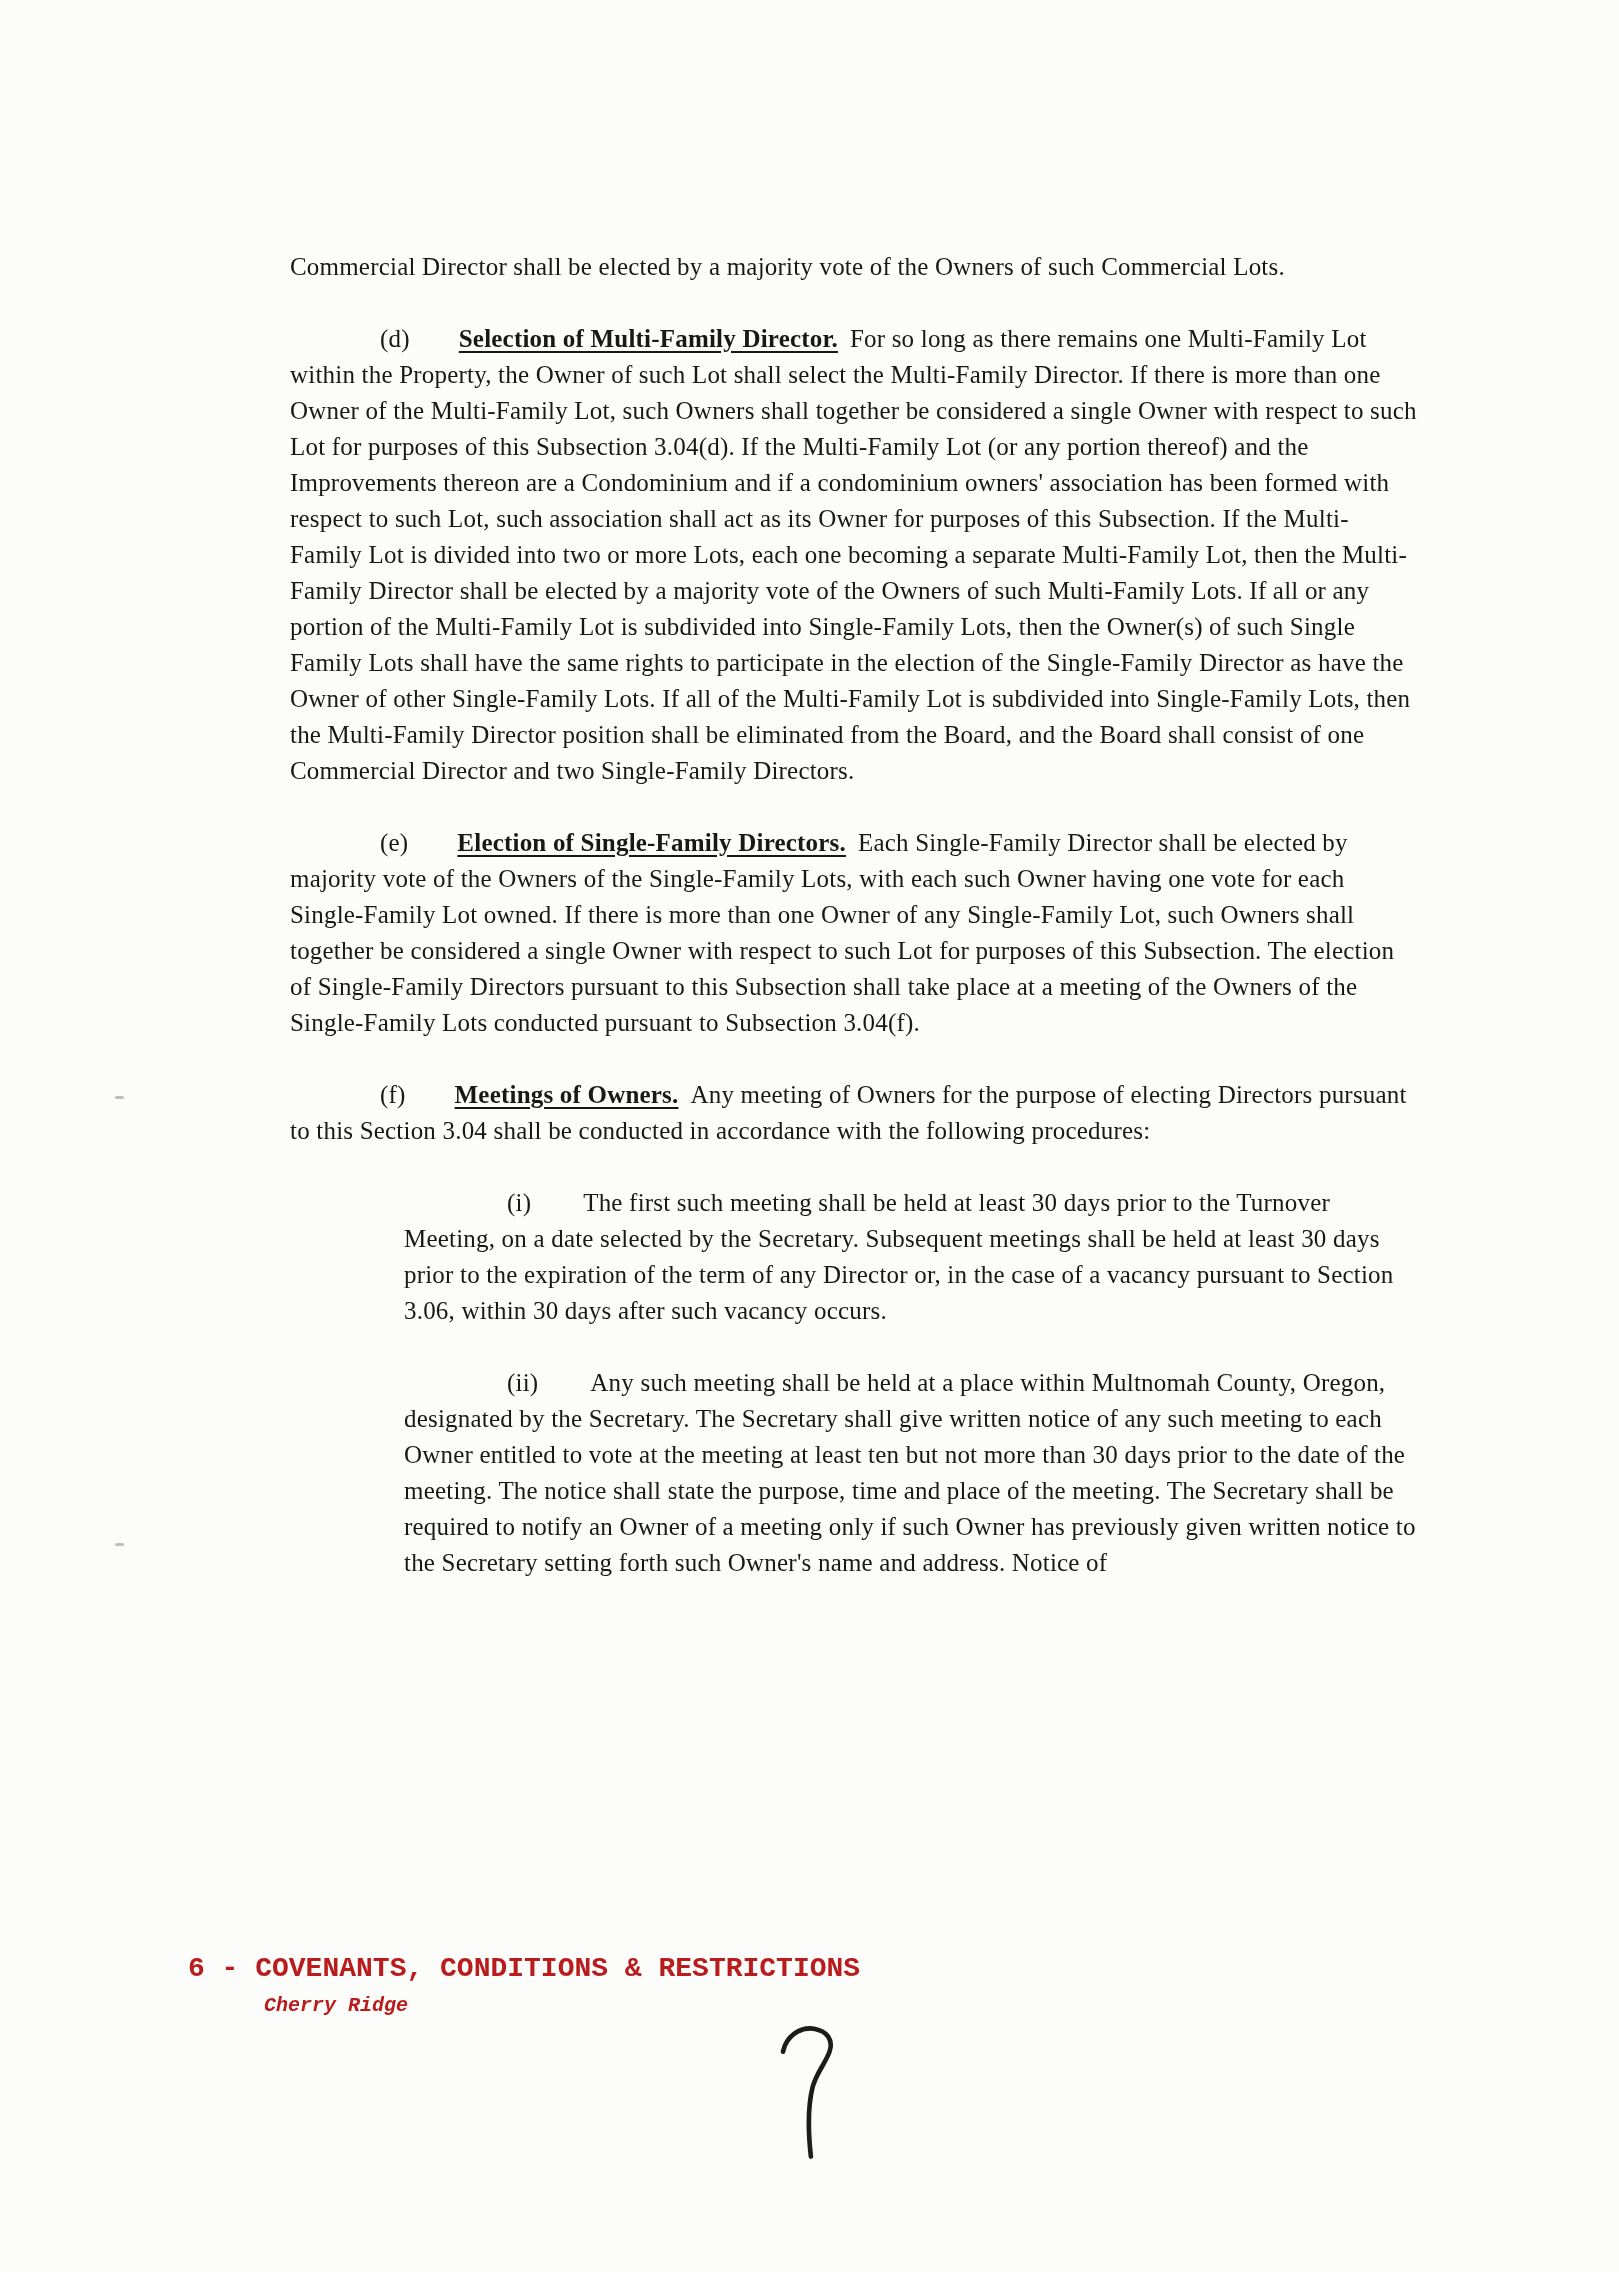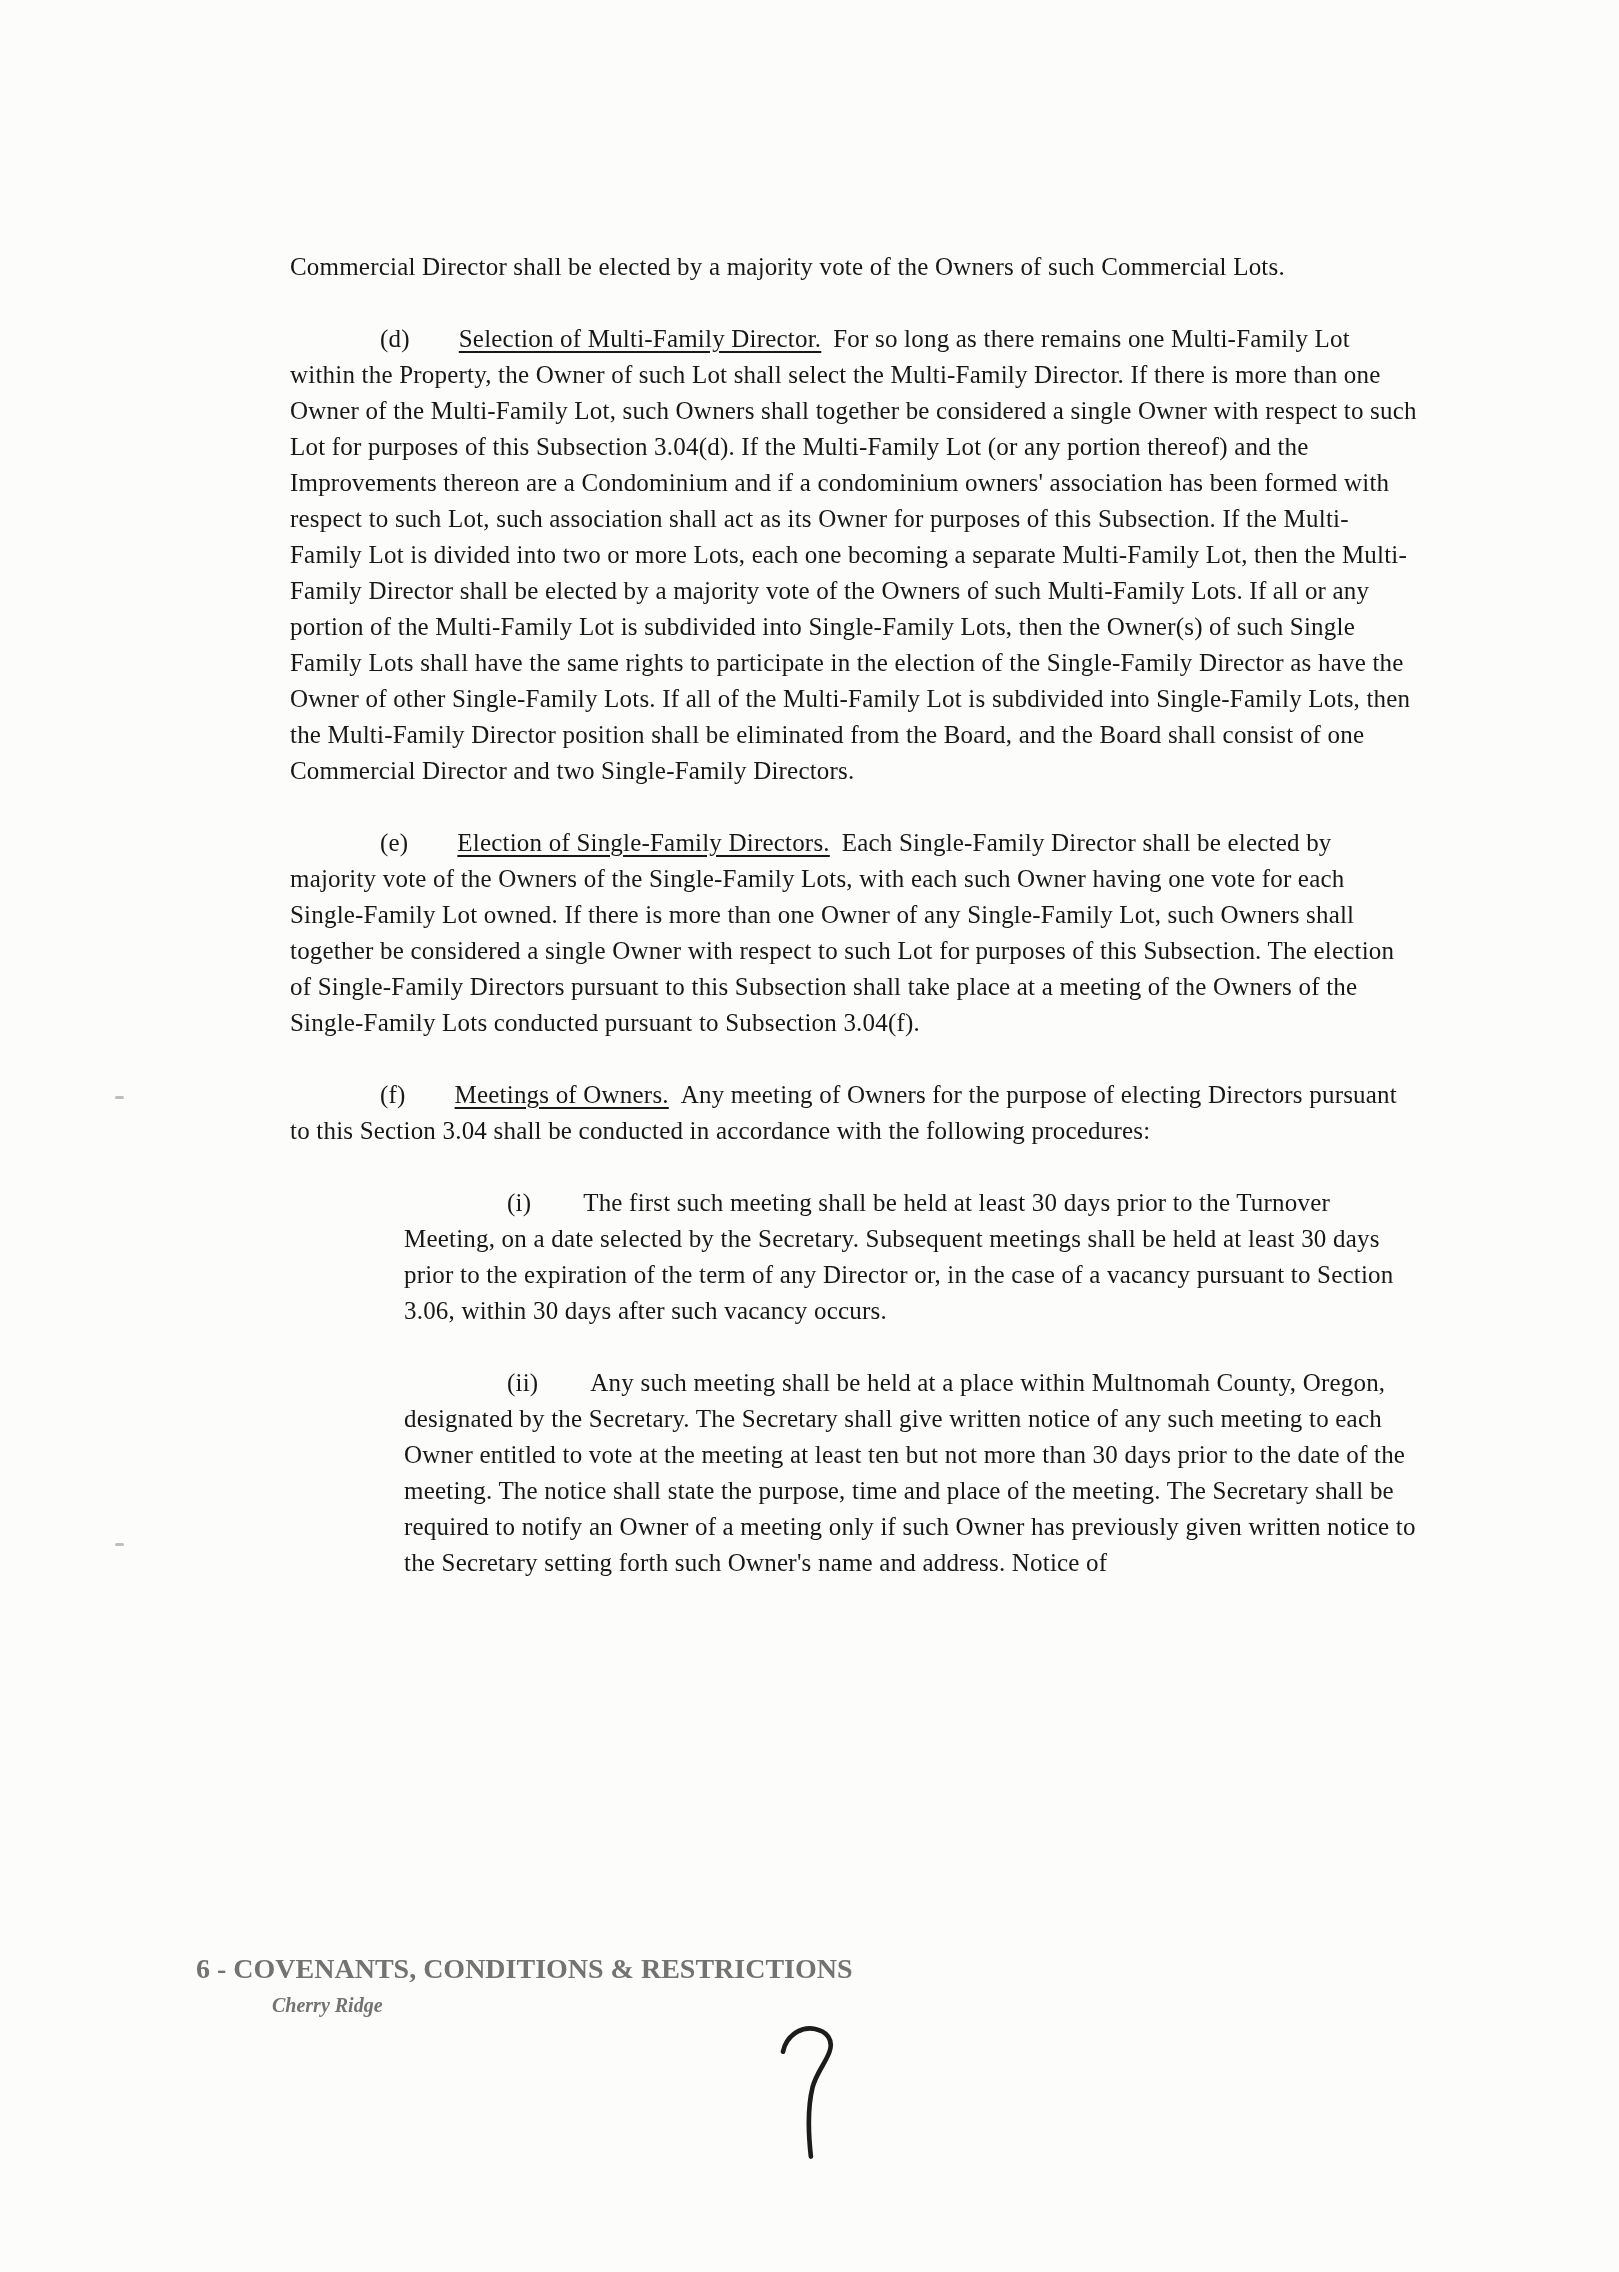--- a/index.html
+++ b/index.html
@@ -42,29 +42,31 @@
   .section-label {
     margin-right: 49px;
   }
   .sub-label {
     margin-right: 52px;
   }
   .section-heading {
     text-decoration: underline;
     text-underline-offset: 4.2px;
     margin-right: 12px;
+    font-weight: bold;
   }
   .footer {
     position: absolute;
-    left: 196px;
+    left: 188px;
     top: 1950px;
     font-size: 28px;
     font-weight: bold;
     line-height: 37px;
-    color: #737373;
+    color: #b91c1c;
+    font-family: Liberation Mono, monospace;
   }
   .footer-line2 {
     margin-left: 76px;
     font-size: 20px;
     font-style: italic;
   }
   .handwritten-7 {
     position: absolute;
     left: 776px;
     top: 2023px;

